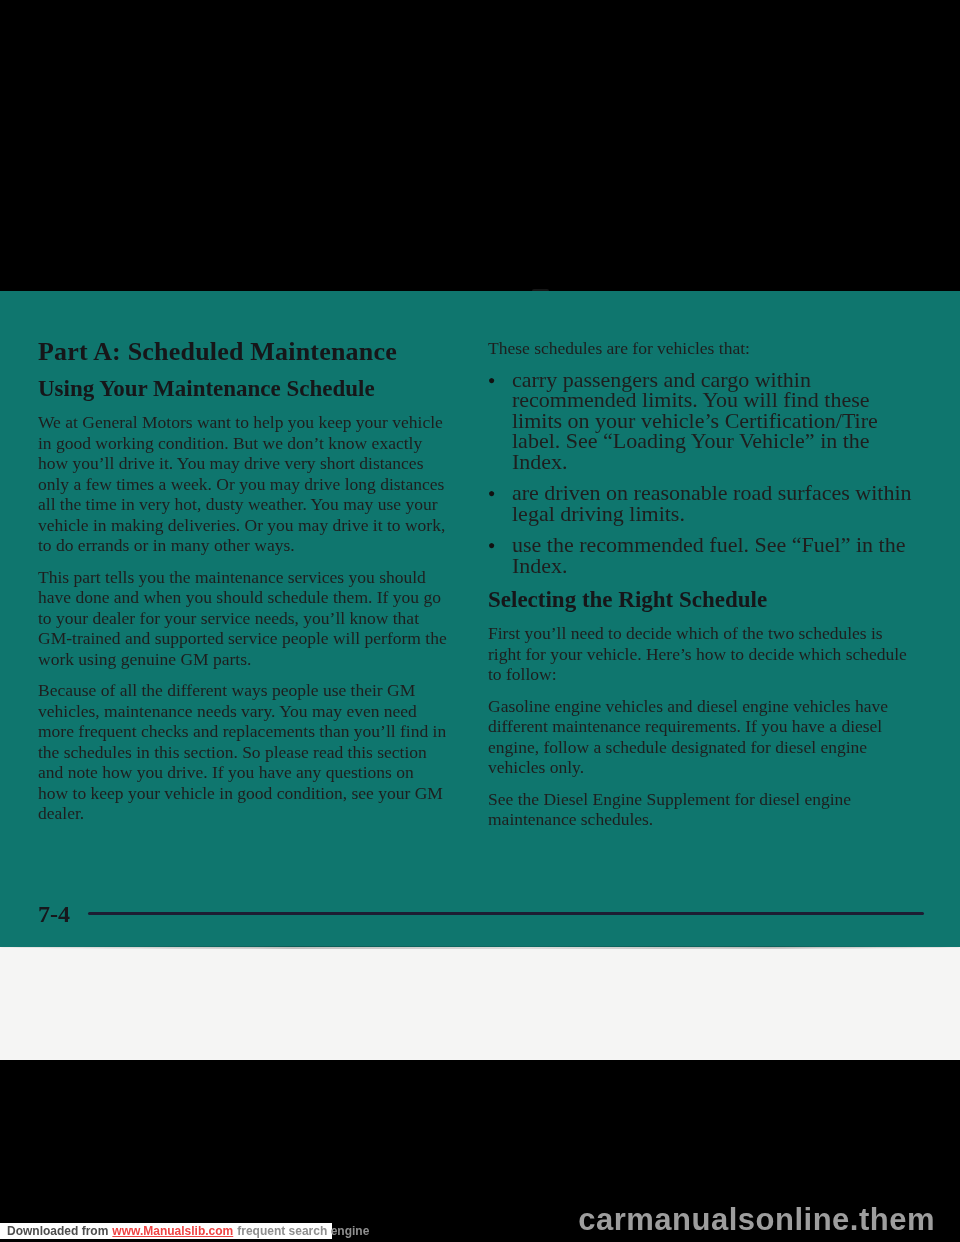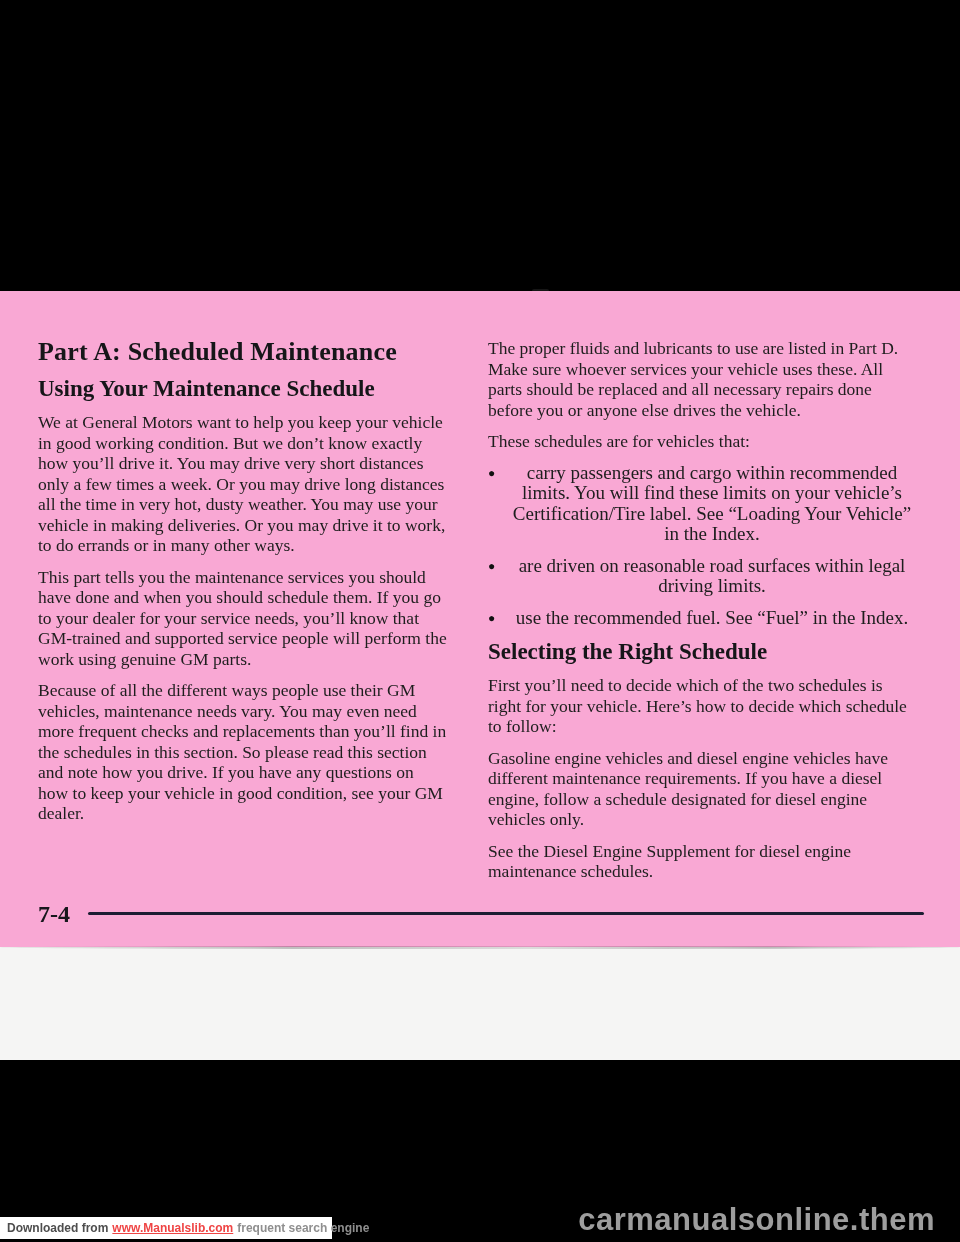--- a/index.html
+++ b/index.html
@@ -5,56 +5,56 @@
   html,body { margin:0; padding:0; background:#e9e9e9; }
   .screen {
     position:relative; width:960px; height:1242px; overflow:hidden;
     background:#f5f5f4; font-family:"Liberation Serif", serif;
   }
   
   .top-black { position:absolute; left:0; top:0; width:960px; height:291px; background:#000; }
   .top-dash  { position:absolute; left:532px; top:289px; width:17px; height:4px; background:#161616; border-radius:2px; }
 
   
-  .page { position:absolute; left:0; top:291px; width:960px; height:656px; background:#f9a8d4;text-decoration:underline; }
+  .page { position:absolute; left:0; top:291px; width:960px; height:656px; background:#0f766e;text-decoration:underline; }
   .col { position:absolute; }
   .col-left  { left:38px;  top:45px; width:410px; }
   .col-right { left:488px; top:47px; width:424px; }
 
   h1.doc-title { font-size:26px; line-height:31px; font-weight:bold; margin:0 0 9px; color:#161619; letter-spacing:0.2px; }
   h1.doc-title span { display:block; }
   h2.doc-sub { font-size:23px; line-height:26px; font-weight:bold; margin:0 0 10px; color:#161619; }
   .col p { font-size:17.5px; line-height:20.5px; margin:0 0 11px; color:#1e1e1e; }
   .col-right h2.doc-sub { margin-top:3px; }
 
   .bullet-list { margin:0 0 2px; }
   .bullet-item { display:flex; margin:0 0 11px; }
   .bullet-dot { flex:0 0 24px; font-size:12px; line-height:20.5px; color:#111; }
-  .bullet-text { flex:1; font-size:19px; line-height:20.5px; color:#1e1e1e;text-align:center; }
+  .bullet-text { flex:1; font-size:22px; line-height:20.5px; color:#1e1e1e; }
 
   
   .pagenum { position:absolute; left:38px; top:610px; font-size:24px; font-weight:bold; color:#17171c; }
   .footer-rule { position:absolute; left:88px; top:621px; width:836px; height:3px; background:#1d1d33; border-radius:2px; }
 
   
   .page-edge {
     position:absolute; left:0; top:946px; width:960px; height:3px;
     background:linear-gradient(to right, rgba(0,0,0,0.05), rgba(0,0,0,0.22) 30%, rgba(0,0,0,0.10) 55%, rgba(0,0,0,0.24) 80%, rgba(0,0,0,0.06));
     border-radius:50%;
   }
 
   
   .bottom-black { position:absolute; left:0; top:1060px; width:960px; height:182px; background:#000; }
   .site-watermark {
     position:absolute; right:25px; bottom:4px;
     font-family:"Liberation Sans", sans-serif; font-weight:700; font-size:31px;
     color:#9d9d9d; letter-spacing:0.5px;
   }
   .mlib-patch {
-    position:absolute; left:0; bottom:3px; width:332px; height:22px; background:#ffffff;
+    position:absolute; left:0; bottom:3px; width:332px; height:16px; background:#ffffff;
     display:flex; align-items:center; padding-left:7px; box-sizing:border-box;
     font-family:"Liberation Sans", sans-serif; font-weight:700; font-size:12px;
     white-space:nowrap; overflow:visible;
   }
   .mlib-prefix { color:#4e4e4e; margin-right:4px; }
   .mlib-link   { color:#ef4444; text-decoration:underline; margin-right:4px; cursor:pointer; }
   .mlib-suffix { color:#8f8f8f; }
 </style>
 </head>
 <body>
@@ -70,21 +70,20 @@
       <h1 class="doc-title">
         <span>Part A: Scheduled Maintenance</span>
       </h1>
       <h2 class="doc-sub">Using Your Maintenance Schedule</h2>
       <p>We at General Motors want to help you keep your vehicle in good working condition. But we don’t know exactly how you’ll drive it. You may drive very short distances only a few times a week. Or you may drive long distances all the time in very hot, dusty weather. You may use your vehicle in making deliveries. Or you may drive it to work, to do errands or in many other ways.</p>
       <p>This part tells you the maintenance services you should have done and when you should schedule them. If you go to your dealer for your service needs, you’ll know that GM-trained and supported service people will perform the work using genuine GM parts.</p>
       <p>Because of all the different ways people use their GM vehicles, maintenance needs vary. You may even need more frequent checks and replacements than you’ll find in the schedules in this section. So please read this section and note how you drive. If you have any questions on how to keep your vehicle in good condition, see your GM dealer.</p>
     </div>
 
     <div class="col col-right">
-      <p>The proper fluids and lubricants to use are listed in Part D. Make sure whoever services your vehicle uses these. All parts should be replaced and all necessary repairs done before you or anyone else drives the vehicle.</p>
       <p>These schedules are for vehicles that:</p>
 
       <div class="bullet-list">
         <div class="bullet-item">
           <span class="bullet-dot">●</span>
           <span class="bullet-text">carry passengers and cargo within recommended limits. You will find these limits on your vehicle’s Certification/Tire label. See “Loading Your Vehicle” in the Index.</span>
         </div>
         <div class="bullet-item">
           <span class="bullet-dot">●</span>
           <span class="bullet-text">are driven on reasonable road surfaces within legal driving limits.</span>

